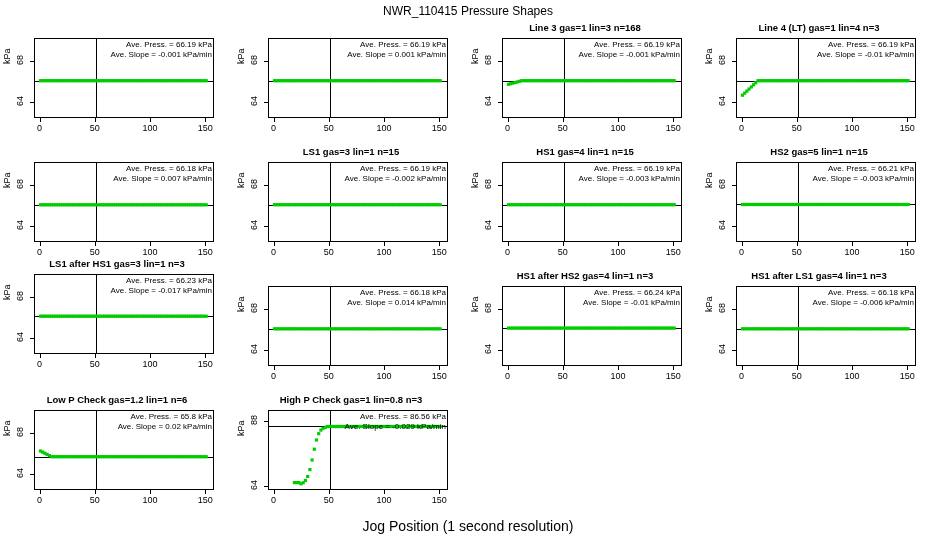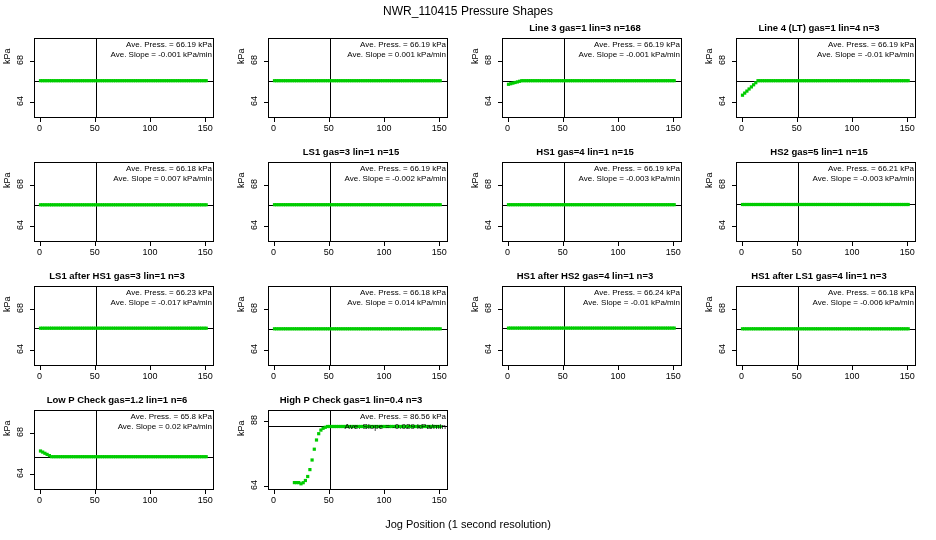--- a/index.html
+++ b/index.html
@@ -23,21 +23,21 @@
     text-align: center;
     font-size: 12px;
     color: #000;
   }
   #xlabel {
     position: absolute;
     top: 518px;
     left: 0;
     width: 936px;
     text-align: center;
-    font-size: 11px;
+    font-size: 14px;
     color: #000;
   }
   #grid {
     position: absolute;
     top: 20px;
     left: 0;
     width: 936px;
     height: 495px;
   }
   .panel {
@@ -931,21 +931,21 @@
       <div class="ytick-label" style="top: 34.8571px;">68</div>
       <div class="tick-mark-x" style="left: 40px; top: 98px;"></div>
       <div class="xtick-label" style="left: 27.5215px; top: 103px;">0</div>
       <div class="tick-mark-x" style="left: 95px; top: 98px;"></div>
       <div class="xtick-label" style="left: 82.7362px; top: 103px;">50</div>
       <div class="tick-mark-x" style="left: 150px; top: 98px;"></div>
       <div class="xtick-label" style="left: 137.951px; top: 103px;">100</div>
       <div class="tick-mark-x" style="left: 205px; top: 98px;"></div>
       <div class="xtick-label" style="left: 193.166px; top: 103px;">150</div>
     </div>
-    <div class="panel" style="left: 0px; top: 248px;">
+    <div class="panel" style="left: 0px; top: 236px;">
       <div class="panel-title">LS1 after HS1 gas=3 lin=1 n=3</div>
       <div class="ylabel">kPa</div>
       <div class="plot-area">
         <div class="hline" style="top: 41px;"></div>
         <div class="vline" style="left: 61px;"></div>
         <svg width="180" height="80" class="series-svg">
           <rect x="3.9" y="39.6" width="3.2" height="3.2" fill="#00cc00"></rect>
           <rect x="6.1" y="39.6" width="3.2" height="3.2" fill="#00cc00"></rect>
           <rect x="8.3" y="39.6" width="3.2" height="3.2" fill="#00cc00"></rect>
           <rect x="10.5" y="39.6" width="3.2" height="3.2" fill="#00cc00"></rect>
@@ -1431,21 +1431,21 @@
       <div class="tick-mark-x" style="left: 40px; top: 98px;"></div>
       <div class="xtick-label" style="left: 27.5215px; top: 103px;">0</div>
       <div class="tick-mark-x" style="left: 95px; top: 98px;"></div>
       <div class="xtick-label" style="left: 82.7362px; top: 103px;">50</div>
       <div class="tick-mark-x" style="left: 150px; top: 98px;"></div>
       <div class="xtick-label" style="left: 137.951px; top: 103px;">100</div>
       <div class="tick-mark-x" style="left: 205px; top: 98px;"></div>
       <div class="xtick-label" style="left: 193.166px; top: 103px;">150</div>
     </div>
     <div class="panel" style="left: 234px; top: 372px;">
-      <div class="panel-title">High P Check gas=1 lin=0.4 n=3</div>
+      <div class="panel-title">High P Check gas=1 lin=0.8 n=3</div>
       <div class="ylabel">kPa</div>
       <div class="plot-area">
         <div class="hline" style="top: 15px;"></div>
         <div class="vline" style="left: 61px;"></div>
         <svg width="180" height="80" class="series-svg">
           <rect x="23.8" y="70.0" width="3.2" height="3.2" fill="#00cc00"></rect>
           <rect x="26.0" y="70.0" width="3.2" height="3.2" fill="#00cc00"></rect>
           <rect x="28.2" y="70.0" width="3.2" height="3.2" fill="#00cc00"></rect>
           <rect x="30.4" y="71.2" width="3.2" height="3.2" fill="#00cc00"></rect>
           <rect x="32.6" y="70.1" width="3.2" height="3.2" fill="#00cc00"></rect>

